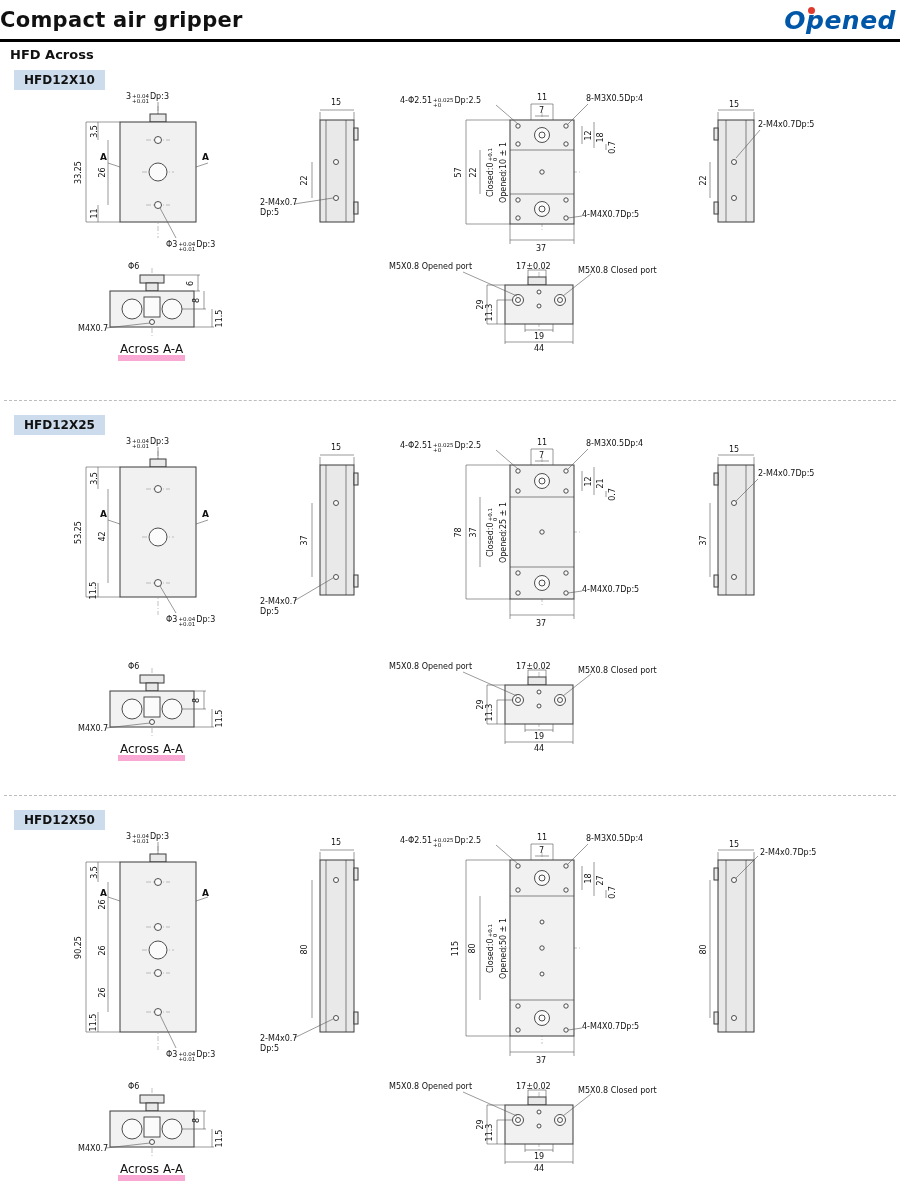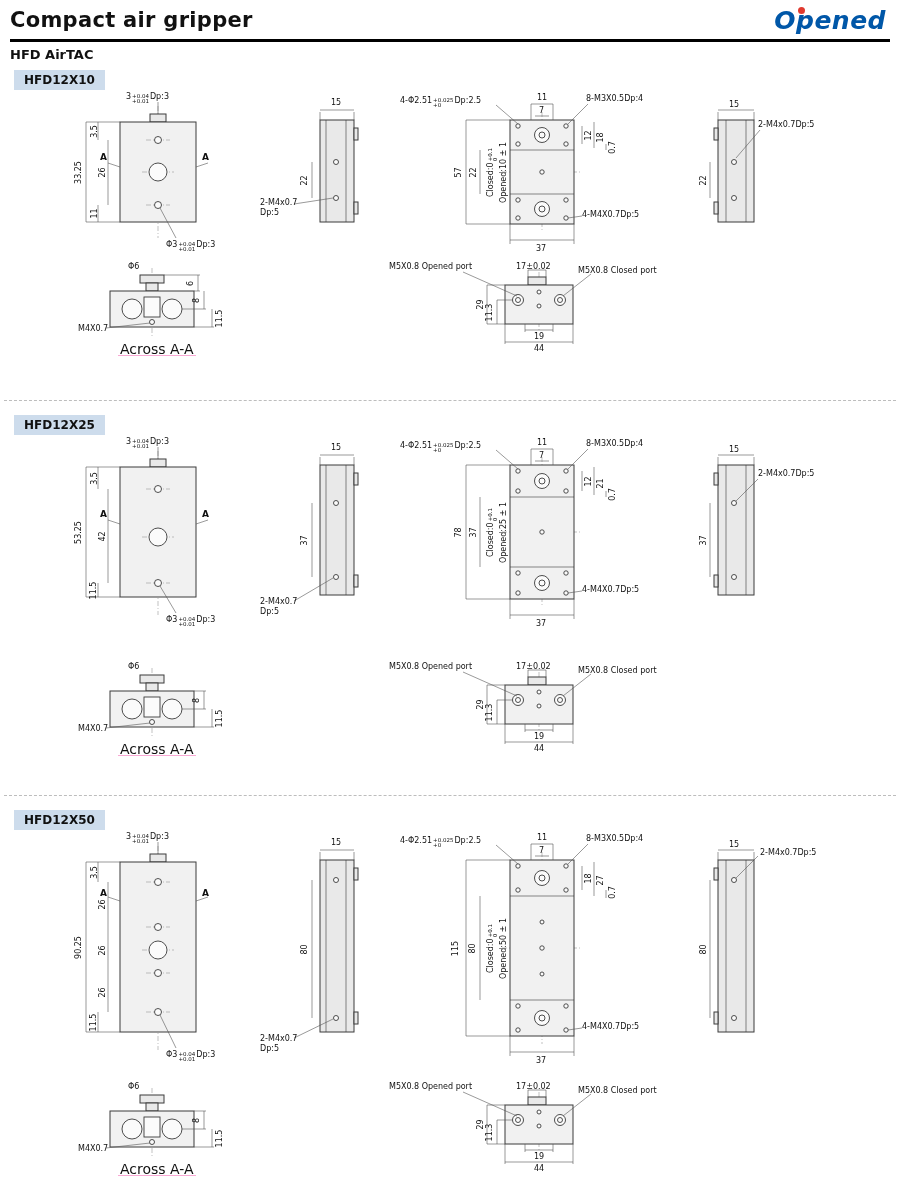--- a/index.html
+++ b/index.html
@@ -1,56 +1,56 @@
 <!DOCTYPE html>
 <html><head>
 <meta charset="utf-8">
 <style>
 *{box-sizing:border-box}
 html,body{margin:0;padding:0;background:#fff}
 .page{width:900px;height:1191px;background:#fff;position:relative;overflow:hidden;
   font-family:"DejaVu Sans","Liberation Sans",sans-serif;color:#111}
-.hdr{position:relative;height:36px;margin:6px 10px 0}
+.hdr{position:relative;height:36px;margin:6px 0 0}
 .title{position:absolute;left:0;top:2px;font-size:21px;font-weight:bold;margin:0;letter-spacing:.3px}
 .logo{position:absolute;right:4px;top:0;font-size:25px;font-weight:bold;font-style:italic;color:#0057a8;letter-spacing:.5px}
 .logo-dot{position:absolute;left:24px;top:1px;width:7px;height:7px;border-radius:50%;background:#e03a2f}
 .rule{position:absolute;left:0;right:0;bottom:0;height:3px;background:#000}
 .series{font-size:13px;font-weight:bold;margin:5px 10px 2px}
 .badge{display:inline-block;background:#cddcec;font-size:12px;font-weight:bold;padding:3px 10px;margin:6px 0 2px 14px}
 .sep{border-top:1px dashed #bdbdbd;margin:8px 4px}
 .drawing-area{position:relative}
 .s1 .drawing-area{height:300px}
 .s2 .drawing-area{height:350px}
 .s3 .drawing-area{height:380px}
 .view{position:absolute}
 .dwg{position:absolute;left:0;top:0;overflow:visible}
 .lab{position:absolute;font-size:8px;line-height:10px;white-space:nowrap}
 .a-mark{font-size:9px;font-weight:bold}
 .vwrap{position:absolute;width:0;height:0;display:flex;align-items:center;justify-content:center}
 .rot90{transform:rotate(-90deg);white-space:nowrap;font-size:8px;line-height:9px}
 .tstack{display:inline-flex;flex-direction:column;font-size:5.5px;line-height:5px;vertical-align:1px;margin:0 1px;text-align:left}
-.cap{font-size:14px;border-bottom:1px solid #f9a8d4;padding:0 2px 1px}
+.cap{font-size:12px;border-bottom:6px solid #f9a8d4;padding:0 2px 1px}
 .bodyf{fill:#f1f1f1;stroke:#3b3b3b;stroke-width:1}
 .face{fill:#e9e9e9;stroke:#3b3b3b;stroke-width:1}
 .hole{fill:#fbfbfb;stroke:#3b3b3b;stroke-width:.9}
 .thin{stroke:#3b3b3b;stroke-width:.6;fill:none}
 .cl{stroke:#999;stroke-width:.6;stroke-dasharray:5 2 1 2;fill:none}
 .dim{stroke:#555;stroke-width:.6;fill:none}
 </style>
 </head>
 <body>
 
 <div class="page">
 
 <div class="hdr">
   <h1 class="title">Compact air gripper</h1>
   <div class="logo"><span>Opened</span><span class="logo-dot"></span></div>
   <div class="rule"></div>
 </div>
-<div class="series">HFD AirTAC</div>
+<div class="series">HFD Across</div>
 
 <section class="model-section s1">
 <div class="badge">HFD12X10</div>
 <div class="drawing-area">
 
 <div class="view" style="left:50px;top:0;width:230px;height:170px">
 <svg class="dwg" width="230" height="170">
 <line class="cl" x1="108" y1="14" x2="108" y2="146"></line>
 <rect class="face" x="100" y="22" width="16" height="8"></rect>
 <rect class="bodyf" x="70" y="30" width="76" height="100"></rect>

